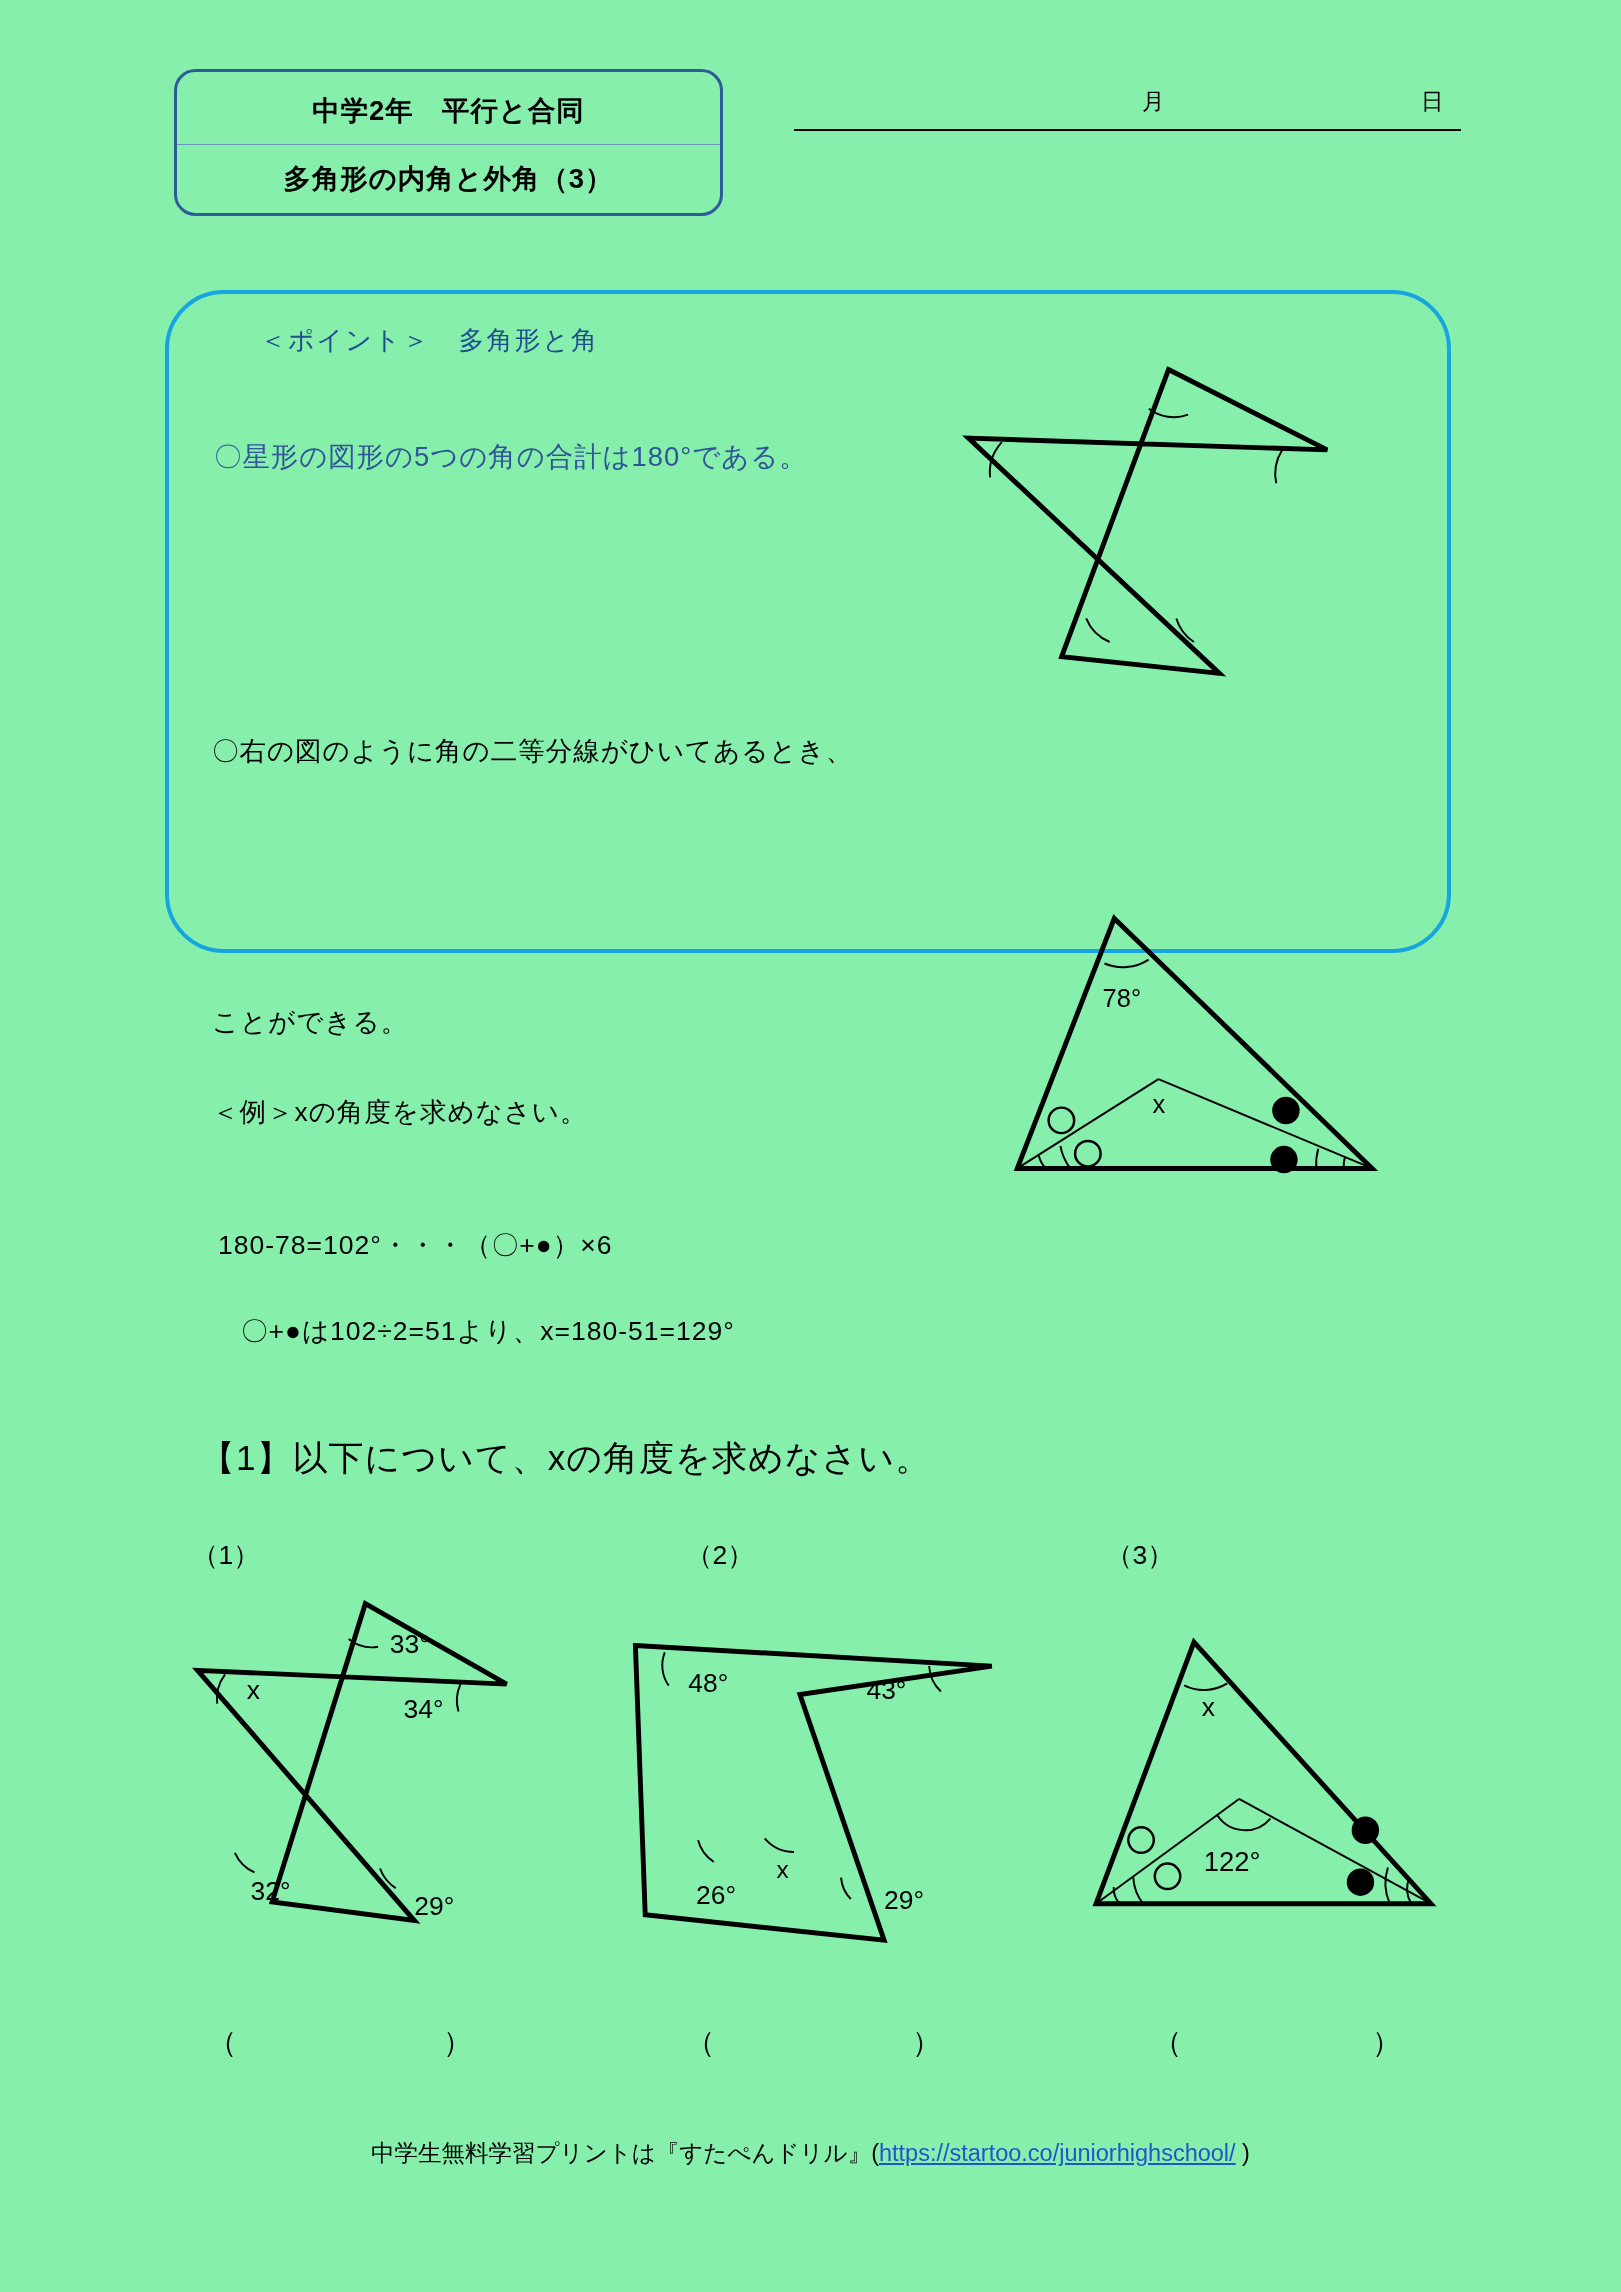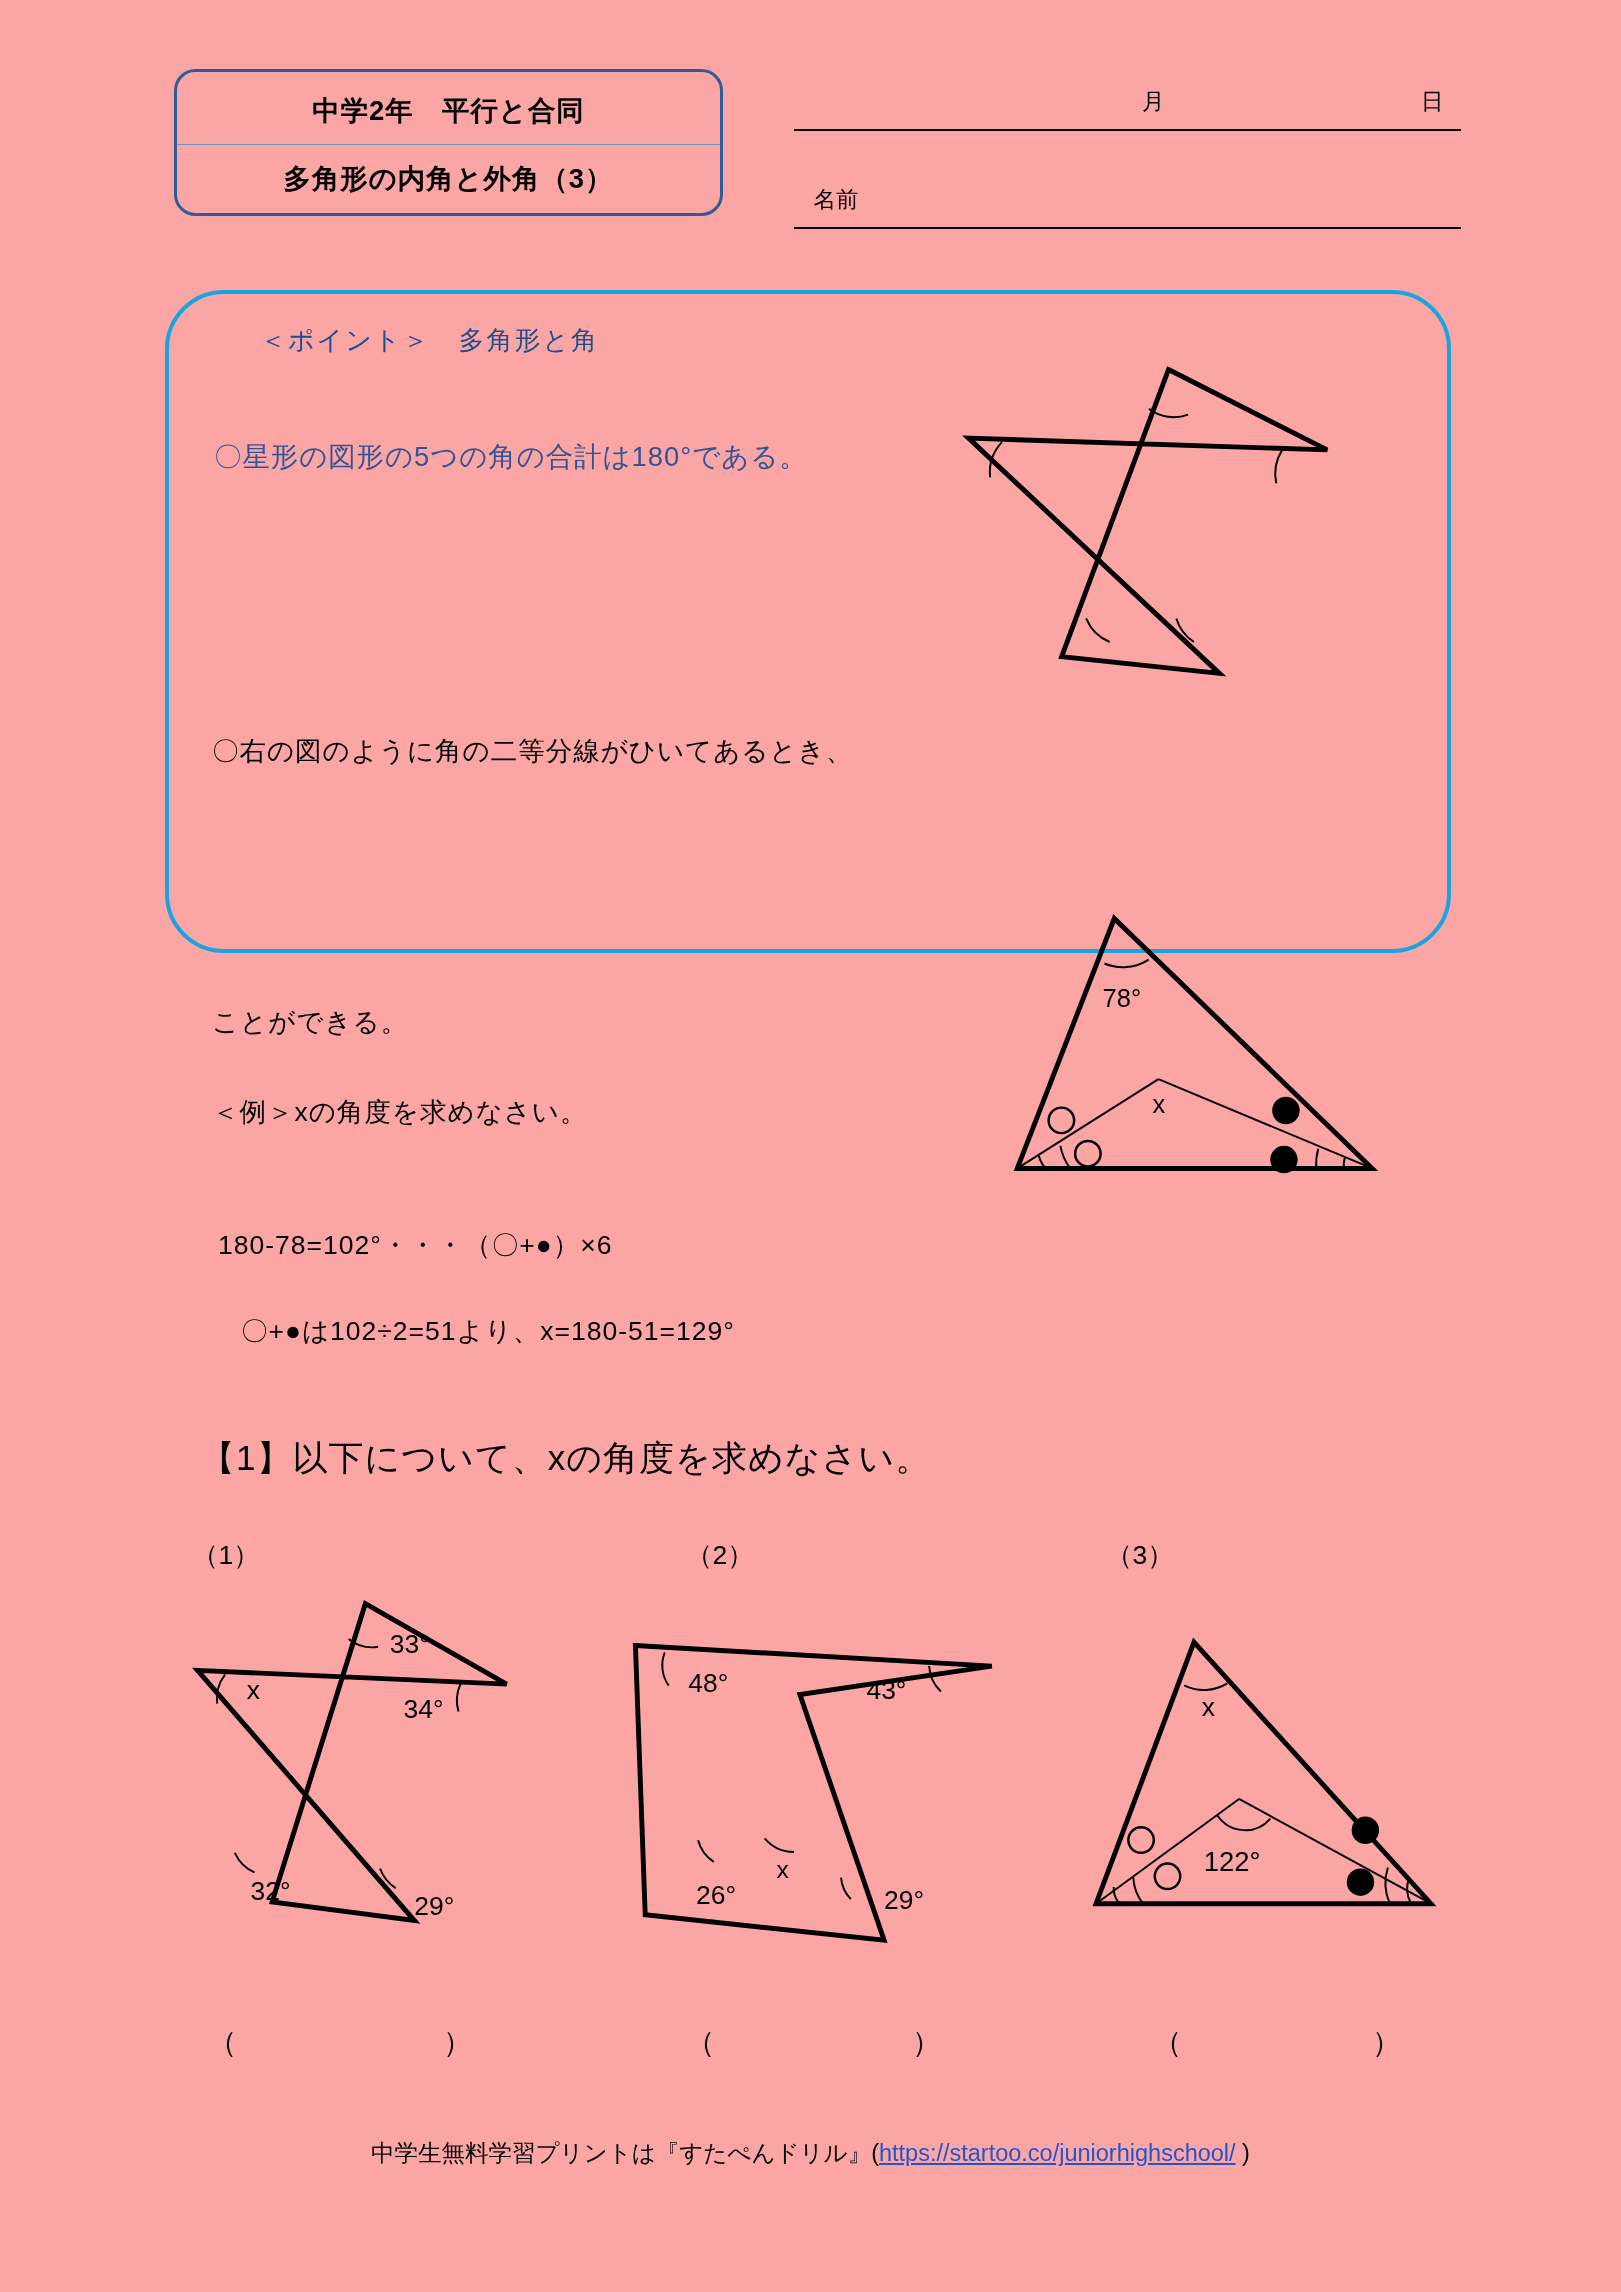--- a/index.html
+++ b/index.html
@@ -8,21 +8,21 @@
     background: #ffffff;
   }
   body {
     font-family: "Liberation Sans", sans-serif;
     color: #000000;
   }
   #page {
     position: relative;
     width: 1621px;
     height: 2293px;
-    background: #fca5a5;
+    background: #86efac;
     overflow: hidden;
   }
 
   
   .title-box {
     position: absolute;
     left: 174px;
     top: 69px;
     width: 549px;
     height: 147px;
@@ -197,23 +197,20 @@
   <div class="title-box">
     <div class="title-line-1">中学2年　平行と合同</div>
     <div class="title-line-2">多角形の内角と外角（3）</div>
   </div>
 
   <div class="date-row">
     <span class="date-month">月</span>
     <span class="date-day">日</span>
   </div>
 
-  <div class="name-row">
-    <span class="name-label">名前</span>
-  </div>
 
   <div class="point-box"></div>
 
   <div class="point-title">＜ポイント＞　多角形と角</div>
   <div class="point-line-1">〇星形の図形の5つの角の合計は180°である。</div>
 
   <div class="ptxt p1">〇右の図のように角の二等分線がひいてあるとき、</div>
   <div class="ptxt p4">ことができる。</div>
   <div class="ptxt p5">＜例＞xの角度を求めなさい。</div>
   <div class="ptxt p6">180-78=102°・・・（〇+●）×6</div>

